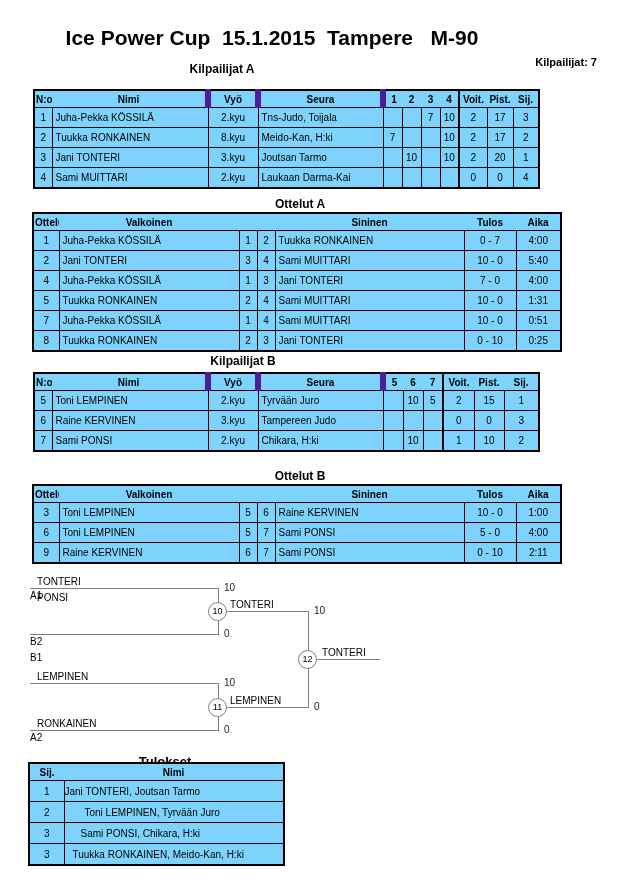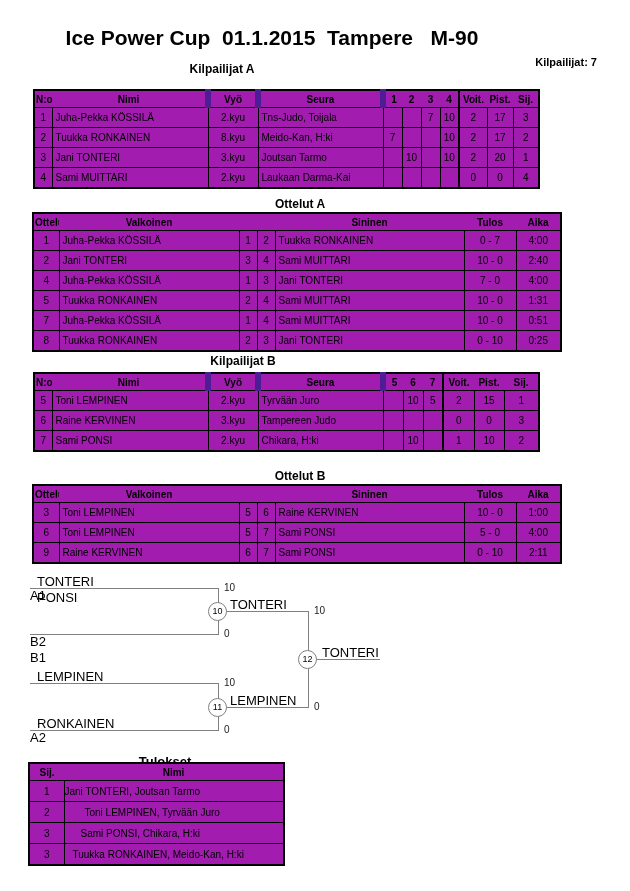--- a/index.html
+++ b/index.html
@@ -10,50 +10,50 @@
   }
   .title {
     position:absolute; left:272px; top:26px; transform:translateX(-50%);
     font-size:21px; font-weight:bold; white-space:pre;
   }
   .cc { position:absolute; right:33px; top:56px; font-size:11px; font-weight:bold; }
   .hd {
     position:absolute; transform:translateX(-50%);
     font-size:12px; font-weight:bold; white-space:nowrap;
   }
-  table.t { position:absolute; border-collapse:collapse; table-layout:fixed; border:2px solid #000; background:#a21caf; }
+  table.t { position:absolute; border-collapse:collapse; table-layout:fixed; border:2px solid #000; background:#7dd3fc; }
   table.t th, table.t td {
     border:1px solid #000; font-size:10px; padding:0 3px;
     white-space:nowrap; overflow:hidden; font-weight:normal;
   }
   table.t th { font-weight:bold; height:16px; }
   table.t td { height:19px; }
   table.t.res td { height:20px; }
   table.t thead th { border-left:none; border-right:none; }
   table.t thead th.bl { border-left:6px solid #4c1d95; }
   .blk { border-left:2px solid #000 !important; }
   .ce { text-align:center; }
   .le { text-align:left; }
   .np { padding:0 1px !important; }
   
   .hl { position:absolute; height:1px; background:#808080; }
   .vl { position:absolute; width:1px; background:#808080; }
-  .bn { position:absolute; font-size:13px; white-space:nowrap; line-height:12px; }
+  .bn { position:absolute; font-size:10px; white-space:nowrap; line-height:12px; }
   .bs { position:absolute; font-size:10px; line-height:12px; color:#1a1a1a; }
   .bc {
     position:absolute; width:17px; height:17px; border:1px solid #808080; border-radius:50%;
     background:#fff; font-size:9px; line-height:17px; text-align:center;
   }
 </style>
 </head>
 <body>
 
 <div class="page">
 
-  <div class="title">Ice Power Cup  01.1.2015  Tampere   M-90</div>
+  <div class="title">Ice Power Cup  15.1.2015  Tampere   M-90</div>
   <div class="cc">Kilpailijat: 7</div>
 
   <div class="hd" style="left:222px;top:62px">Kilpailijat A</div>
   <table class="t" style="left:33px;top:89px;width:505px">
     <colgroup>
       <col style="width:18px">
         <col style="width:156px">
         <col style="width:50px">
         <col style="width:125px">
       <col style="width:19px">
@@ -167,21 +167,21 @@
         <td class="ce">0 - 7</td>
         <td class="ce">4:00</td>
       </tr>
       <tr>
         <td class="ce np">2</td>
         <td class="le">Jani TONTERI</td>
         <td class="ce np">3</td>
         <td class="ce np">4</td>
         <td class="le">Sami MUITTARI</td>
         <td class="ce">10 - 0</td>
-        <td class="ce">2:40</td>
+        <td class="ce">5:40</td>
       </tr>
       <tr>
         <td class="ce np">4</td>
         <td class="le">Juha-Pekka KÖSSILÄ</td>
         <td class="ce np">1</td>
         <td class="ce np">3</td>
         <td class="le">Jani TONTERI</td>
         <td class="ce">7 - 0</td>
         <td class="ce">4:00</td>
       </tr>

